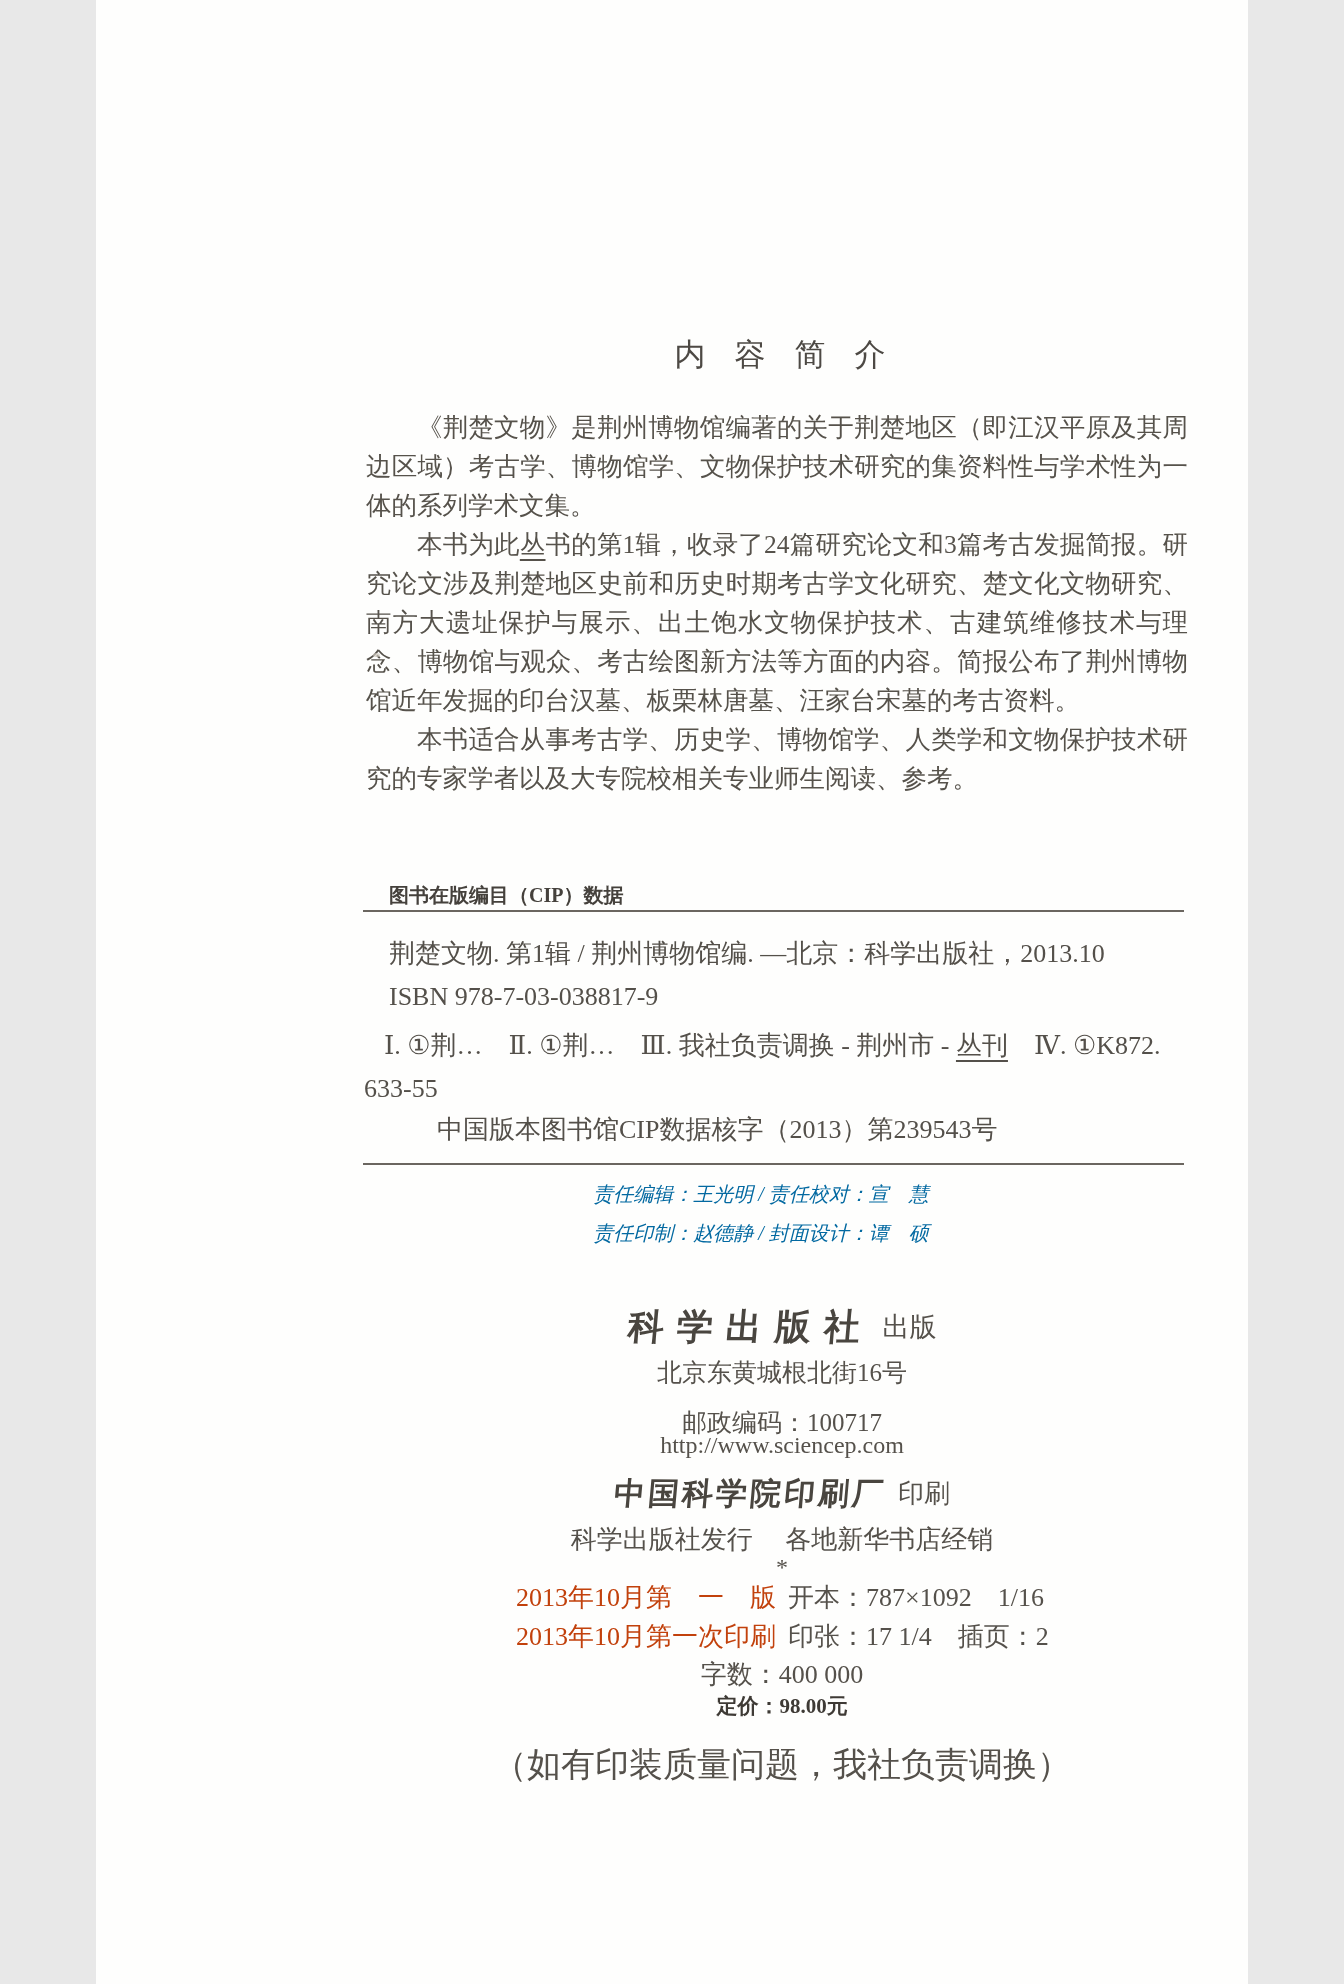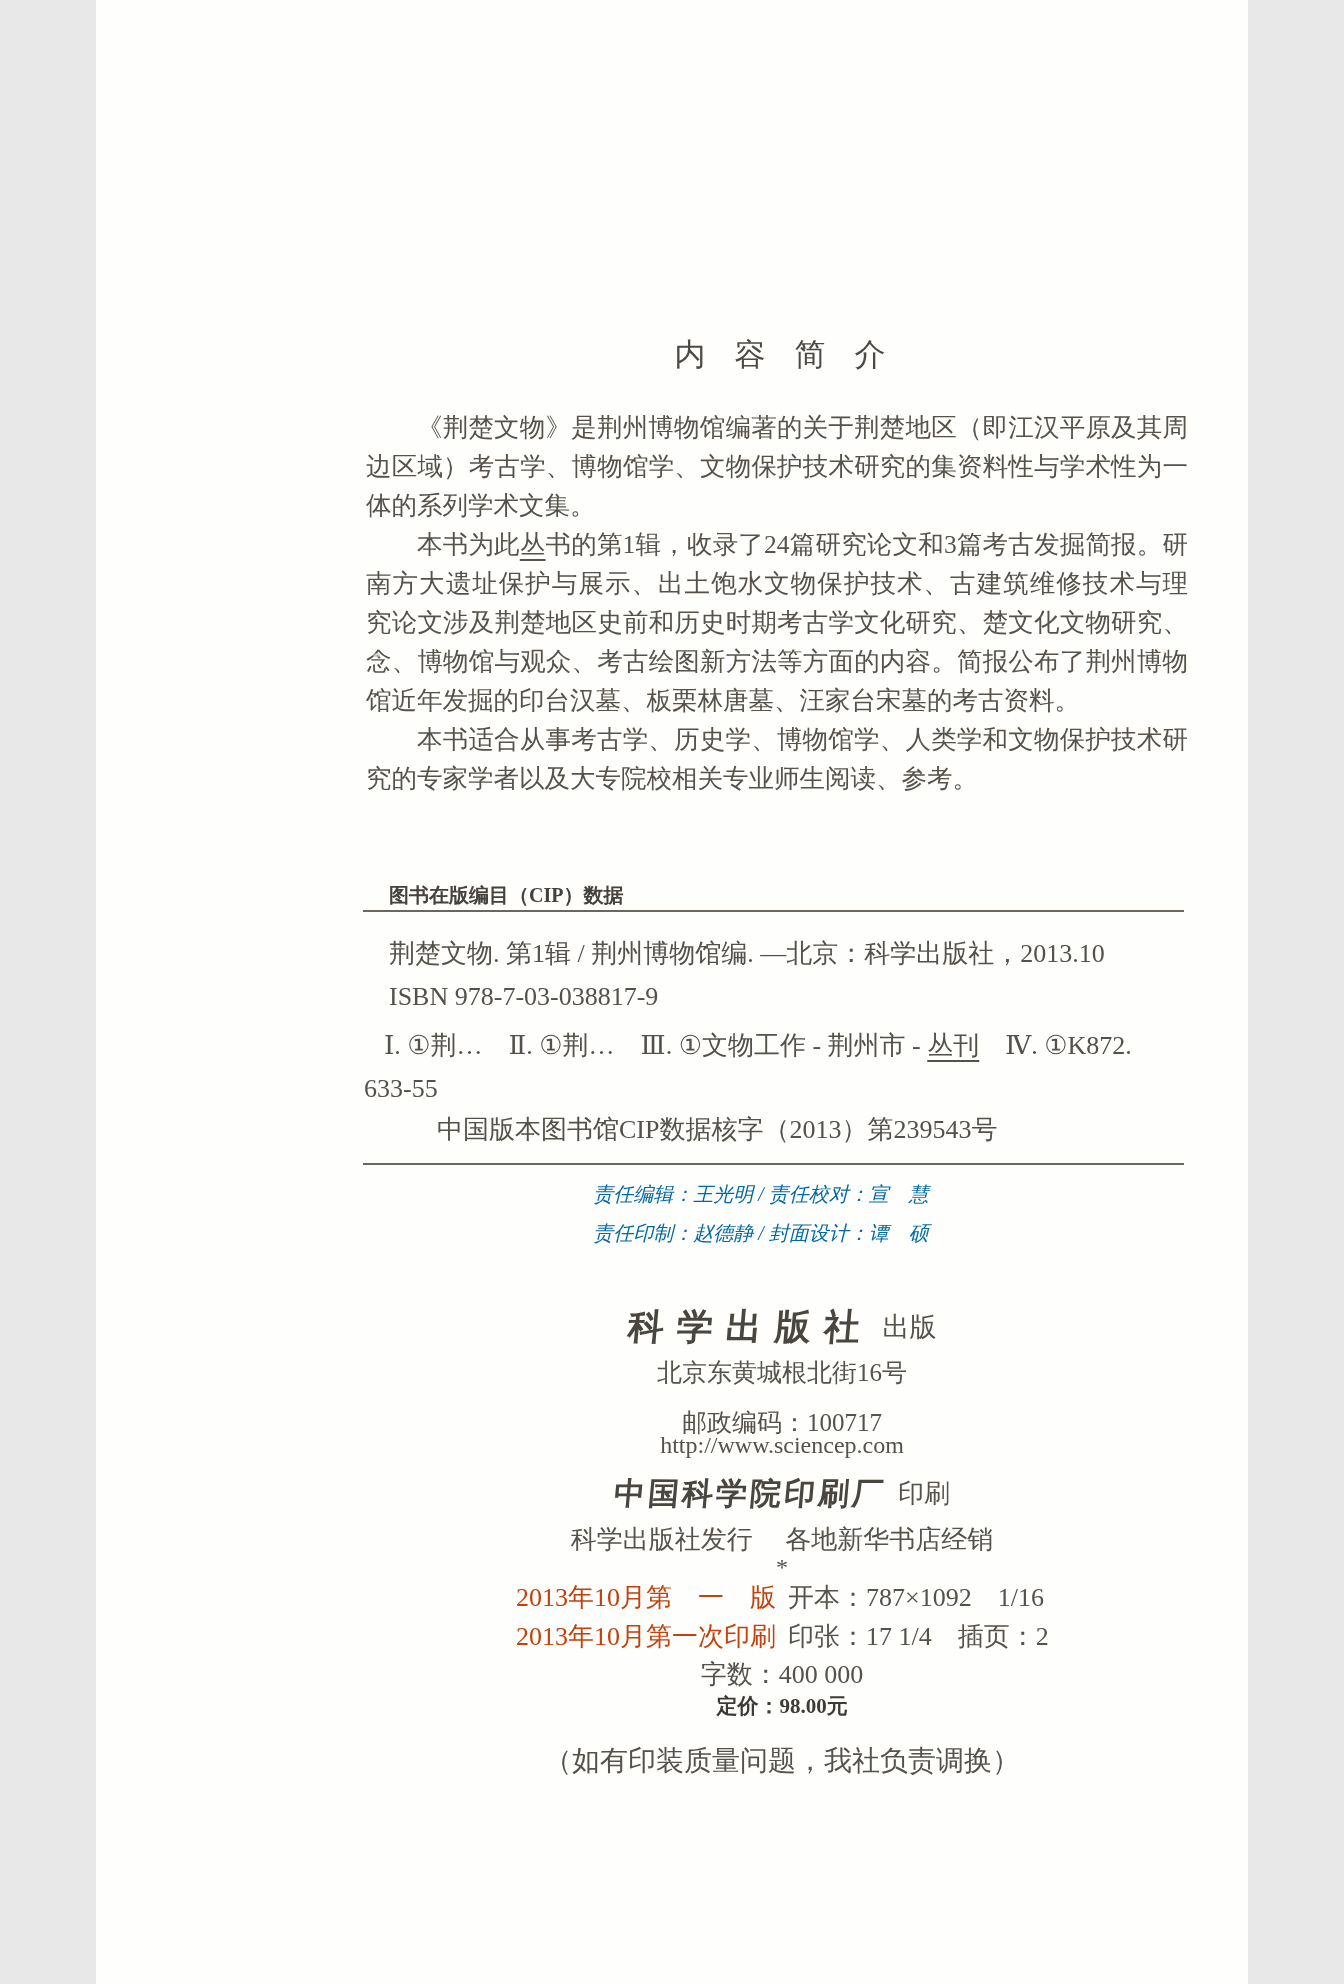--- a/index.html
+++ b/index.html
@@ -70,53 +70,53 @@
   .printer .plain { font-size:26px; margin-left:12px; }
   .dist     { top:1522px; font-size:26px; }
   .star     { top:1554px; font-size:24px; }
   
   .ed-left  { position:absolute; left:420px; font-size:26px; white-space:nowrap; color:#c2410c; }
   .ed-right { position:absolute; left:692px; font-size:26px; white-space:nowrap; color:#55514b; }
   .ed-row1 { top:1580px; }
   .ed-row2 { top:1619px; }
   .wordcount { top:1657px; font-size:26px; }
   .price { top:1692px; font-size:21px; font-weight:bold; color:#3e3a35; }
-  .note  { top:1742px; font-size:28px; }
+  .note  { top:1742px; font-size:34px; }
   
   .speck { position:absolute; top:653px; left:277px; width:7px; height:4px;
     background:#cfc9bf; border-radius:50%; opacity:.7; }
 </style>
 </head>
 <body>
 
 <div class="page">
 
   <h1 class="title">内容简介</h1>
 
   <div class="intro">
     <div class="iline jfull ind">《荆楚文物》是荆州博物馆编著的关于荆楚地区（即江汉平原及其周</div>
     <div class="iline jfull">边区域）考古学、博物馆学、文物保护技术研究的集资料性与学术性为一</div>
     <div class="iline">体的系列学术文集。</div>
     <div class="iline jfull ind"><span>本书为此</span><span class="u">丛</span><span>书的第1辑，收录了24篇研究论文和3篇考古发掘简报。研</span></div>
+    <div class="iline jfull">究论文涉及荆楚地区史前和历史时期考古学文化研究、楚文化文物研究、</div>
     <div class="iline jfull">南方大遗址保护与展示、出土饱水文物保护技术、古建筑维修技术与理</div>
-    <div class="iline jfull">究论文涉及荆楚地区史前和历史时期考古学文化研究、楚文化文物研究、</div>
     <div class="iline jfull">念、博物馆与观众、考古绘图新方法等方面的内容。简报公布了荆州博物</div>
     <div class="iline">馆近年发掘的印台汉墓、板栗林唐墓、汪家台宋墓的考古资料。</div>
     <div class="iline jfull ind">本书适合从事考古学、历史学、博物馆学、人类学和文物保护技术研</div>
     <div class="iline">究的专家学者以及大专院校相关专业师生阅读、参考。</div>
   </div>
 
   <div class="speck"></div>
 
   <div class="cip-header">图书在版编目（CIP）数据</div>
   <div class="rule rule-top"></div>
 
   <div class="cip-line cip-l1">荆楚文物. 第1辑 / 荆州博物馆编. —北京：科学出版社，2013.10</div>
   <div class="cip-line cip-l2">ISBN 978-7-03-038817-9</div>
-  <div class="cip-line cip-l3"><span>Ⅰ. ①荆…　Ⅱ. ①荆…　Ⅲ. ①文物工作 - 荆州市 - </span><span class="u">丛刊</span><span>　Ⅳ. ①K872.</span></div>
+  <div class="cip-line cip-l3"><span>Ⅰ. ①荆…　Ⅱ. ①荆…　Ⅲ. 我社负责调换 - 荆州市 - </span><span class="u">丛刊</span><span>　Ⅳ. ①K872.</span></div>
   <div class="cip-line cip-l4">633-55</div>
   <div class="cip-line cip-l5">中国版本图书馆CIP数据核字（2013）第239543号</div>
 
   <div class="rule rule-bottom"></div>
 
   <div class="credits-line credits-1">责任编辑：王光明 / 责任校对：宣　慧</div>
   <div class="credits-line credits-2">责任印制：赵德静 / 封面设计：谭　硕</div>
 
   <div class="colophon-line pub-name"><span class="brush">科学出版社</span><span class="plain">出版</span></div>
   <div class="colophon-line pub-addr">北京东黄城根北街16号</div>

